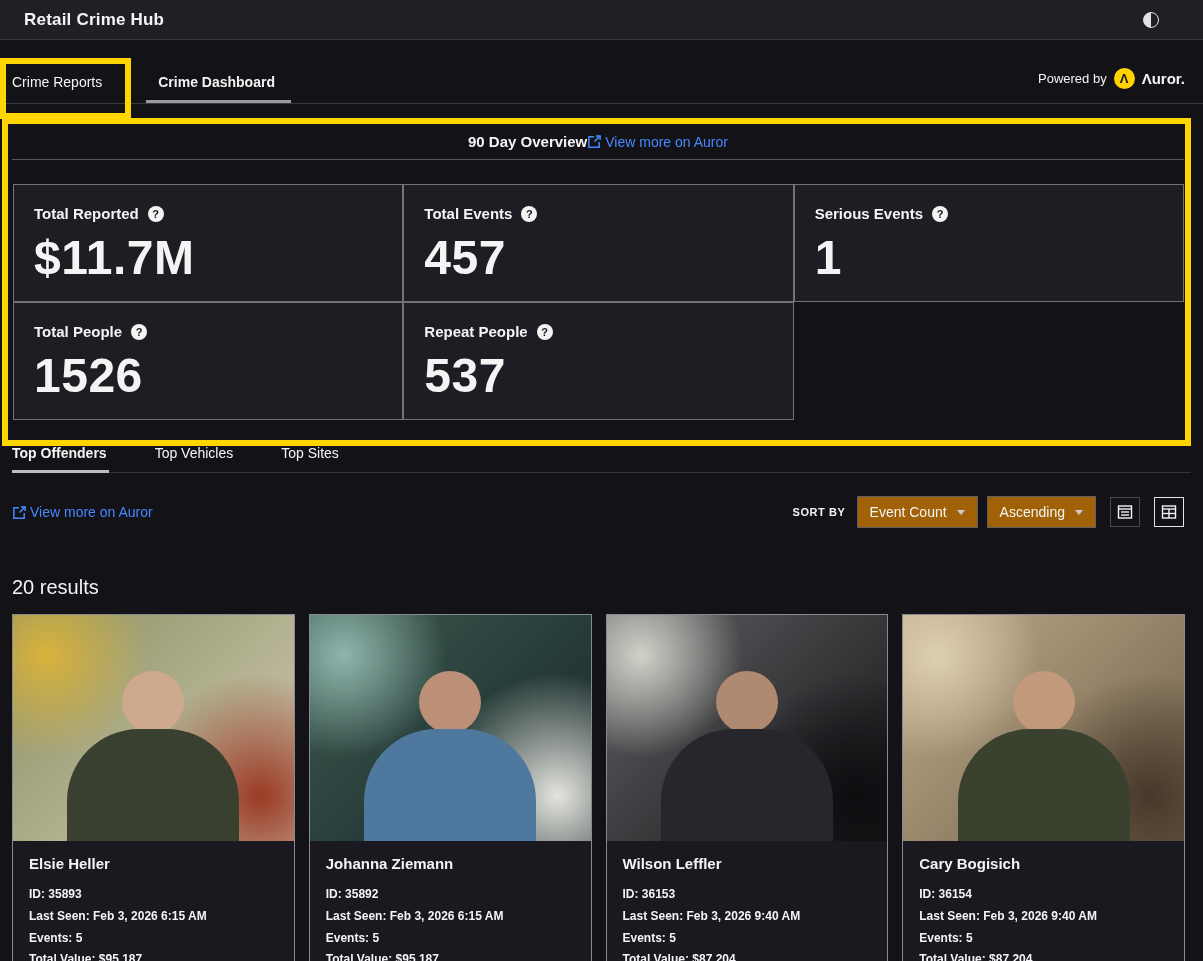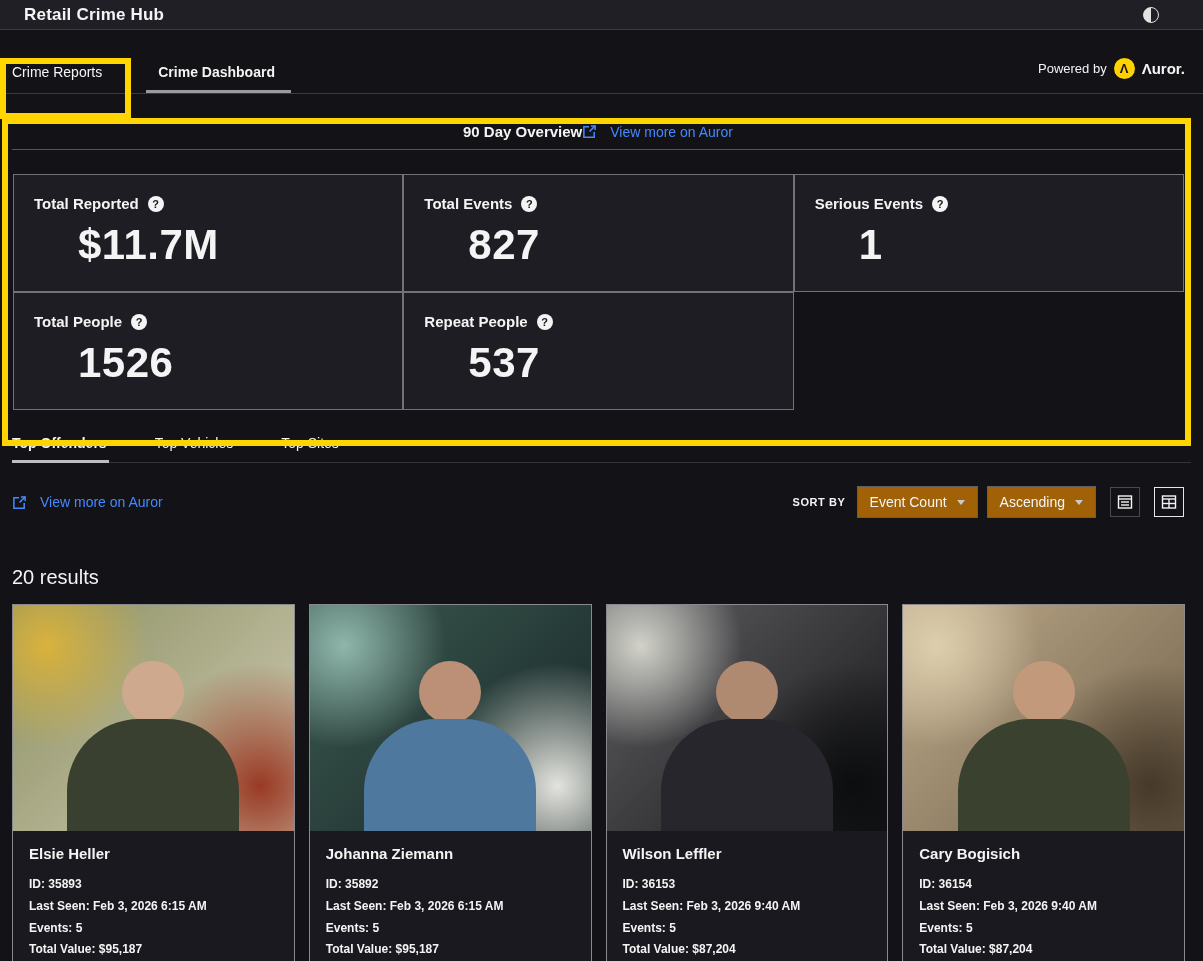--- a/index.html
+++ b/index.html
@@ -7,21 +7,21 @@
   body {
     background:#131217;
     color:#f4f4f4;
     font-family:"Liberation Sans","DejaVu Sans",sans-serif;
     position:relative;
     overflow:hidden;
   }
 
   
   .topbar {
-    height:30px; background:#201f26; border-bottom:1px solid #3b3a41;
+    height:40px; background:#201f26; border-bottom:1px solid #3b3a41;
     display:flex; align-items:center; justify-content:space-between;
     padding:0 44px 0 24px;
   }
   .topbar h1 { font-size:17px; font-weight:700; letter-spacing:.2px; }
   .contrast-icon {
     width:16px; height:16px; border-radius:50%;
     border:1.5px solid #e2e2e2;
     background:linear-gradient(90deg,#e2e2e2 0 50%, transparent 50%);
     cursor:pointer;
   }
@@ -49,40 +49,40 @@
 
   
   .overview { padding-top:29px; }
   .section-head {
     display:flex; align-items:center; justify-content:center;
     margin:0 19px 0 12px;
   }
   .section-head h2 { font-size:15px; font-weight:700; }
   .blue-link {
     color:#4589ff; font-size:14px; display:inline-flex; align-items:center;
-    gap:13px; cursor:pointer; text-decoration:none;
+    gap:3px; cursor:pointer; text-decoration:none;
   }
   .section-divider { border:none; border-top:1px solid #55545c; margin:9px 19px 0 12px; }
 
   .stat-grid {
     display:grid; grid-template-columns:repeat(3,1fr); 
     margin:24px 19px 0 13px;
   }
   .stat-card {
     background:#1e1d24; border:1px solid #73727a; height:118px; padding:20px;
   }
   .stat-label-row { display:flex; align-items:center; gap:9px; }
   .stat-label { font-size:15px; font-weight:700; }
   .help-icon {
     width:16px; height:16px; border-radius:50%; background:#f4f4f4;
     color:#16151a; display:inline-flex; align-items:center; justify-content:center;
     font-size:11px; font-weight:700; cursor:pointer;
   }
   .help-icon::after { content:"?"; }
-  .stat-value { font-size:42px; font-weight:700; margin-top:12px; line-height:1; letter-spacing:.5px;margin-left:44px; }
+  .stat-value { font-size:48px; font-weight:700; margin-top:12px; line-height:1; letter-spacing:.5px; }
 
   
   .results-tabs { display:flex; margin:19px 12px 0 12px; border-bottom:1px solid #34333b; }
   .result-tab {
     font-size:14px; padding:6px 2px 9px 0; margin-right:46px;
     border-bottom:3px solid transparent; margin-bottom:-1px; cursor:pointer;
     white-space:nowrap;
   }
   .result-tab.active { font-weight:700; border-bottom-color:#bdbdc2; }
 
@@ -184,21 +184,21 @@
         <span class="stat-label">Total Reported</span>
         <span class="help-icon"></span>
       </div>
       <div class="stat-value">$11.7M</div>
     </div>
     <div class="stat-card">
       <div class="stat-label-row">
         <span class="stat-label">Total Events</span>
         <span class="help-icon"></span>
       </div>
-      <div class="stat-value">827</div>
+      <div class="stat-value">457</div>
     </div>
     <div class="stat-card">
       <div class="stat-label-row">
         <span class="stat-label">Serious Events</span>
         <span class="help-icon"></span>
       </div>
       <div class="stat-value">1</div>
     </div>
     <div class="stat-card">
       <div class="stat-label-row">

